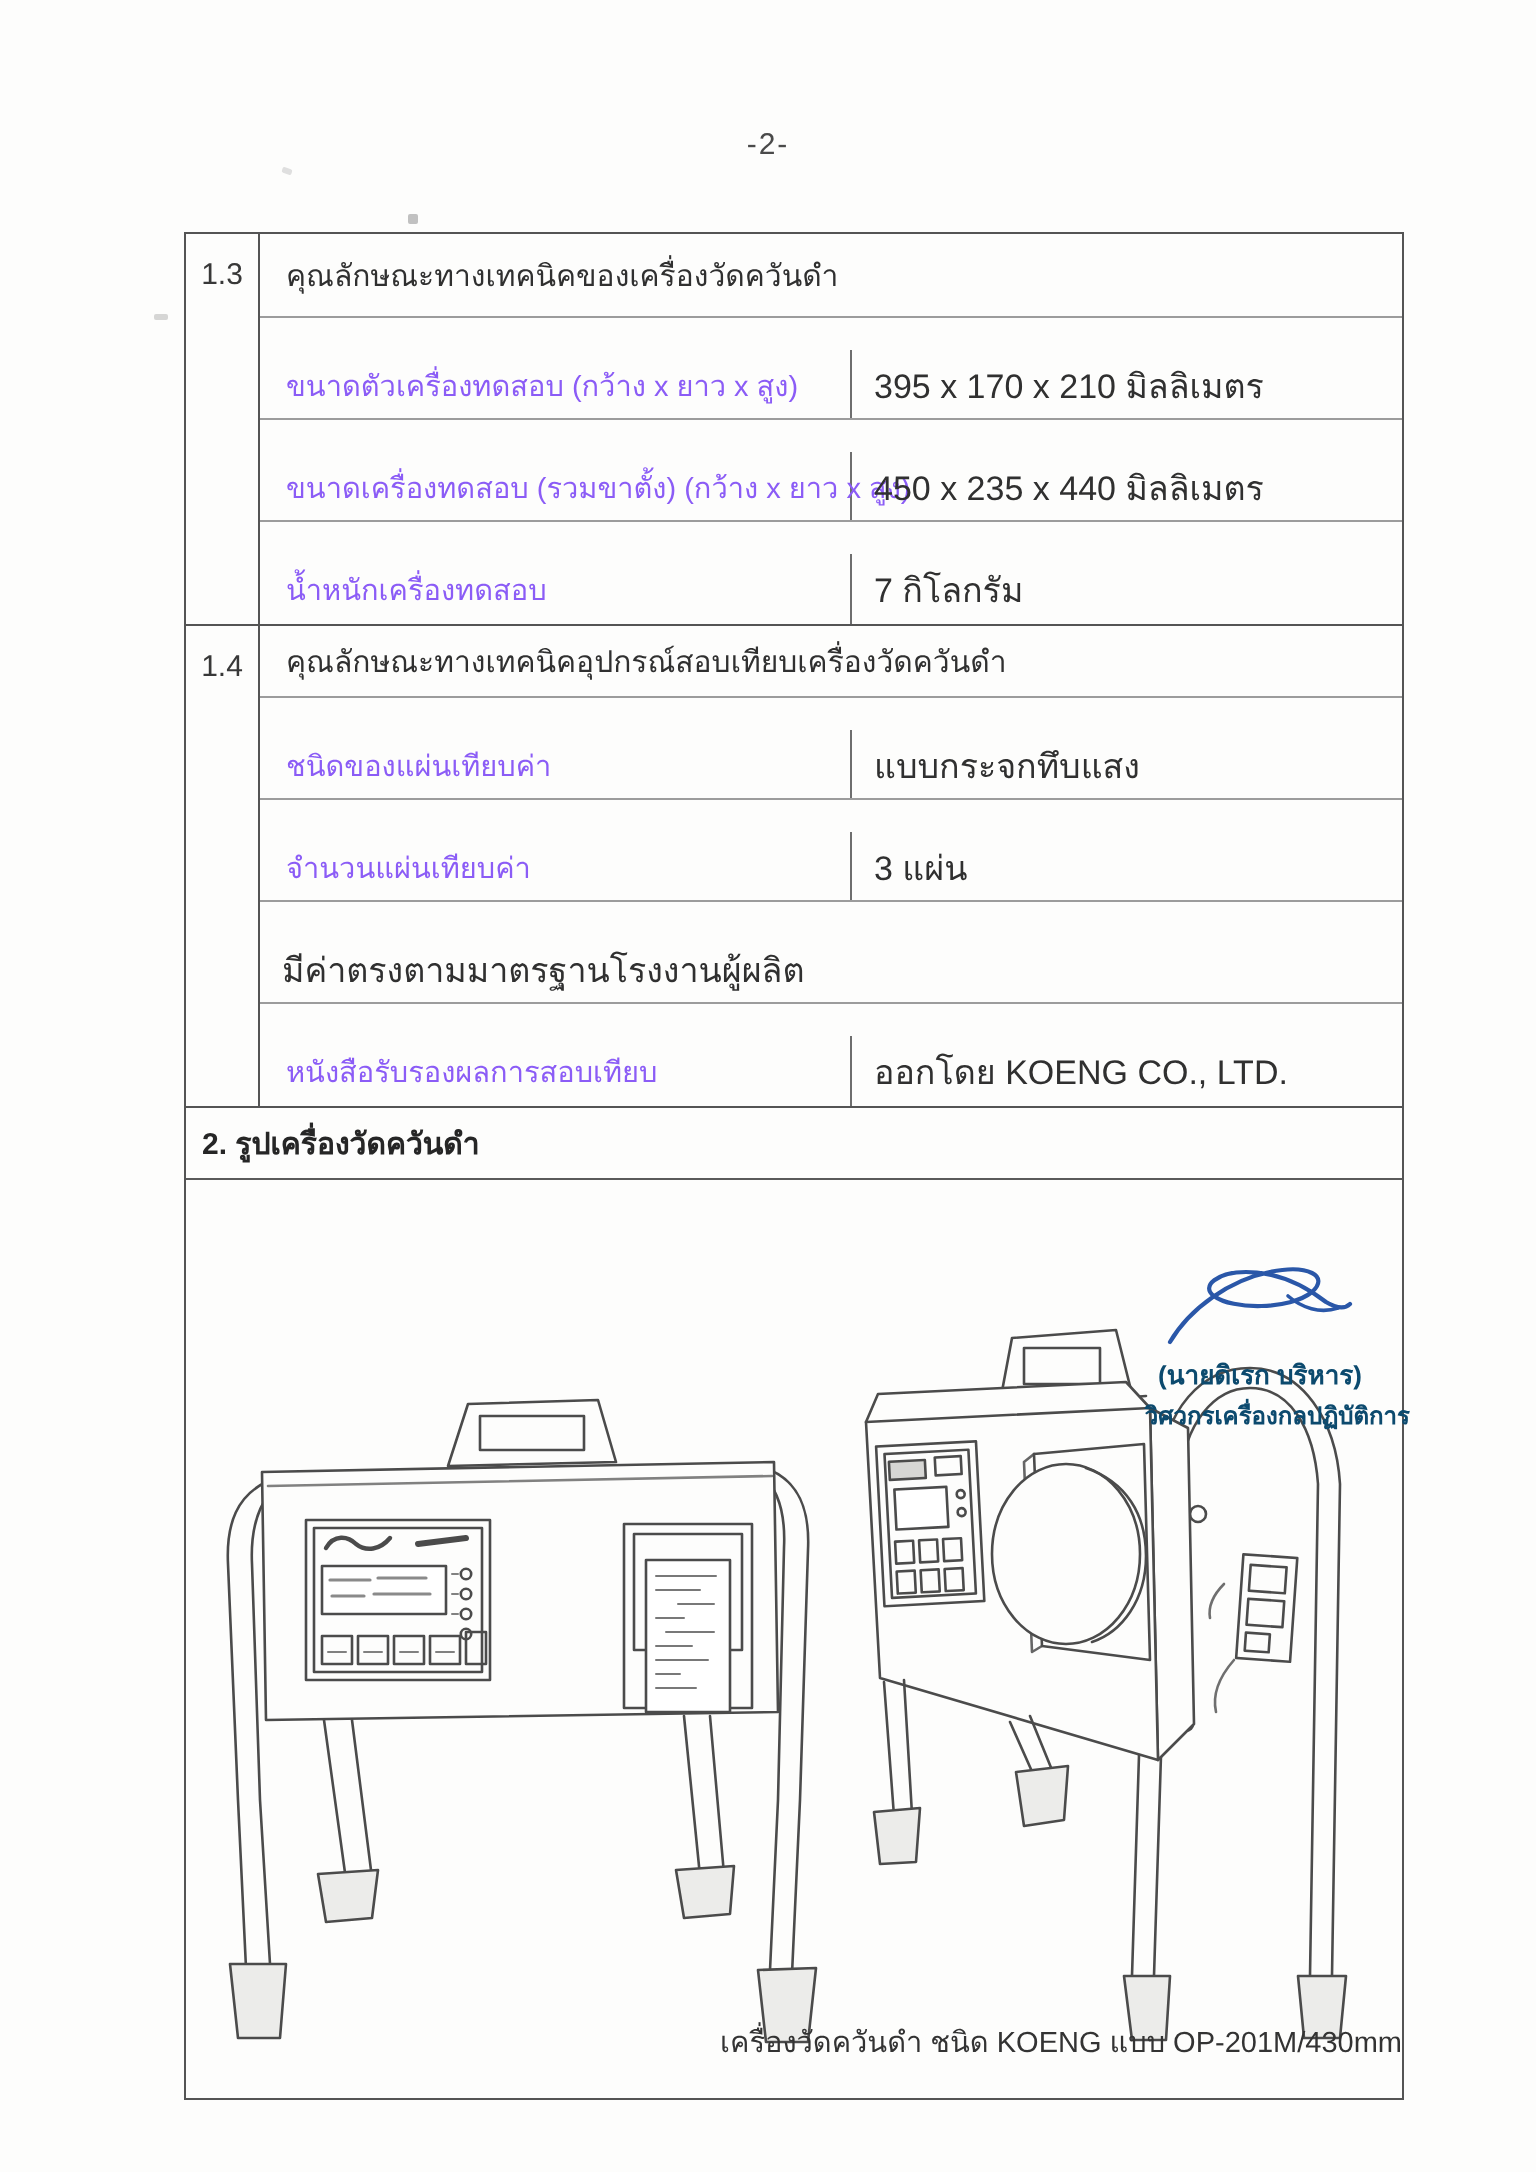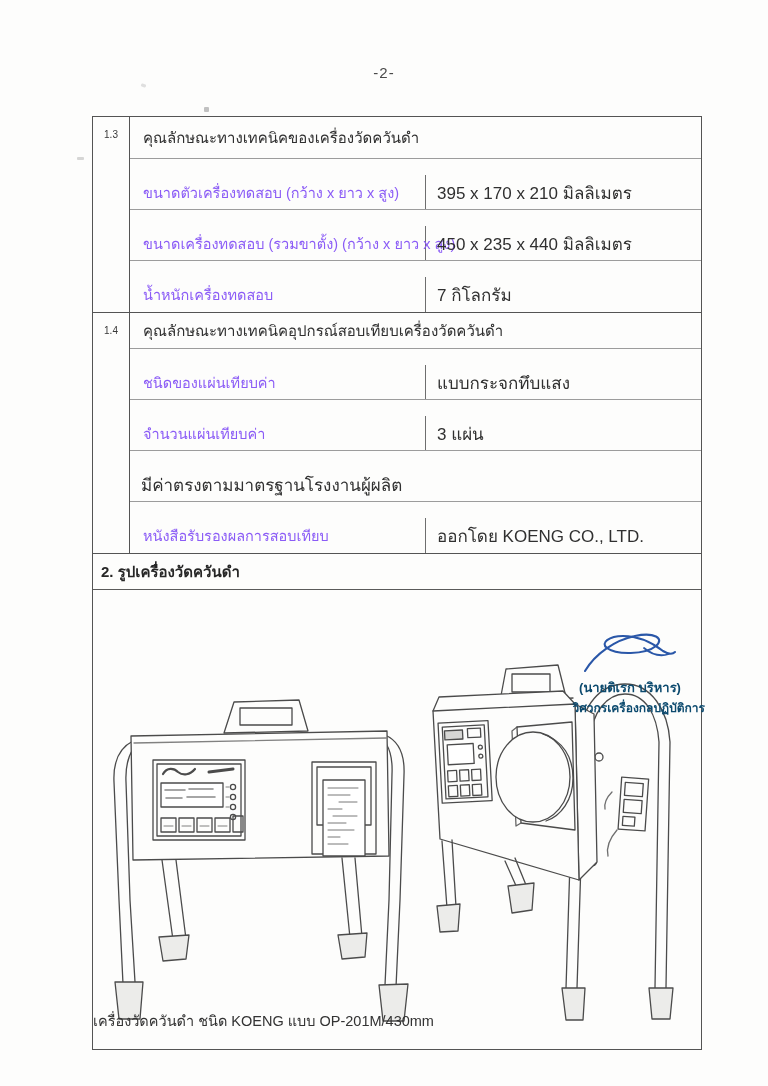--- a/index.html
+++ b/index.html
@@ -19,21 +19,21 @@
   }
   .doc-table {
     position:absolute; left:92px; top:116px; width:610px;
     border:1.5px solid #545454;
     background:#fdfdfc;
   }
   .section { display:flex; border-bottom:1.5px solid #545454; }
   .num-cell {
     width:37px; flex:none;
     border-right:1.4px solid #545454;
-    font-size:10px; color:#383838;
+    font-size:15px; color:#383838;
     padding-top:12px; text-align:center;
   }
   .section-body { flex:1; display:flex; flex-direction:column; min-width:0;gap:16px; }
   .sec-title {
     height:42px; display:flex; align-items:center;
     padding:0 13px; font-size:15px; color:#303030;
     border-bottom:1px solid #9c9c9c;
   }
   .sec-title.short { height:36px; }
   .sub-row { display:flex; height:35px; border-bottom:1px solid #9c9c9c; }
@@ -54,22 +54,22 @@
   }
   .figure-area { position:relative; height:459px; }
   .figure-area svg { position:absolute; left:0; top:0; }
   .sig-block {
     position:absolute; left:462px; top:88px; width:150px;
     text-align:center; color:#0c4a6e; line-height:1.6;font-weight:bold;
   }
   .sig-name  { font-size:13px; white-space:nowrap; }
   .sig-title { font-size:12px; white-space:nowrap; margin-left:-12px;text-align:right; }
   .caption {
-    position:absolute; left:0; right:12px; bottom:17px;
-    text-align:left; font-size:14.5px; color:#333333;
+    position:absolute; left:0; right:0; bottom:17px;
+    text-align:right; font-size:14.5px; color:#333333;
   }
 </style>
 </head>
 <body>
 
 <div class="page">
 
   <div class="speck" style="left:141px;top:84px;width:5px;height:3px;transform:rotate(20deg);opacity:.3;"></div>
   <div class="speck" style="left:204px;top:107px;width:5px;height:5px;opacity:.6;"></div>
   <div class="speck" style="left:77px;top:157px;width:7px;height:3px;opacity:.4;"></div>

